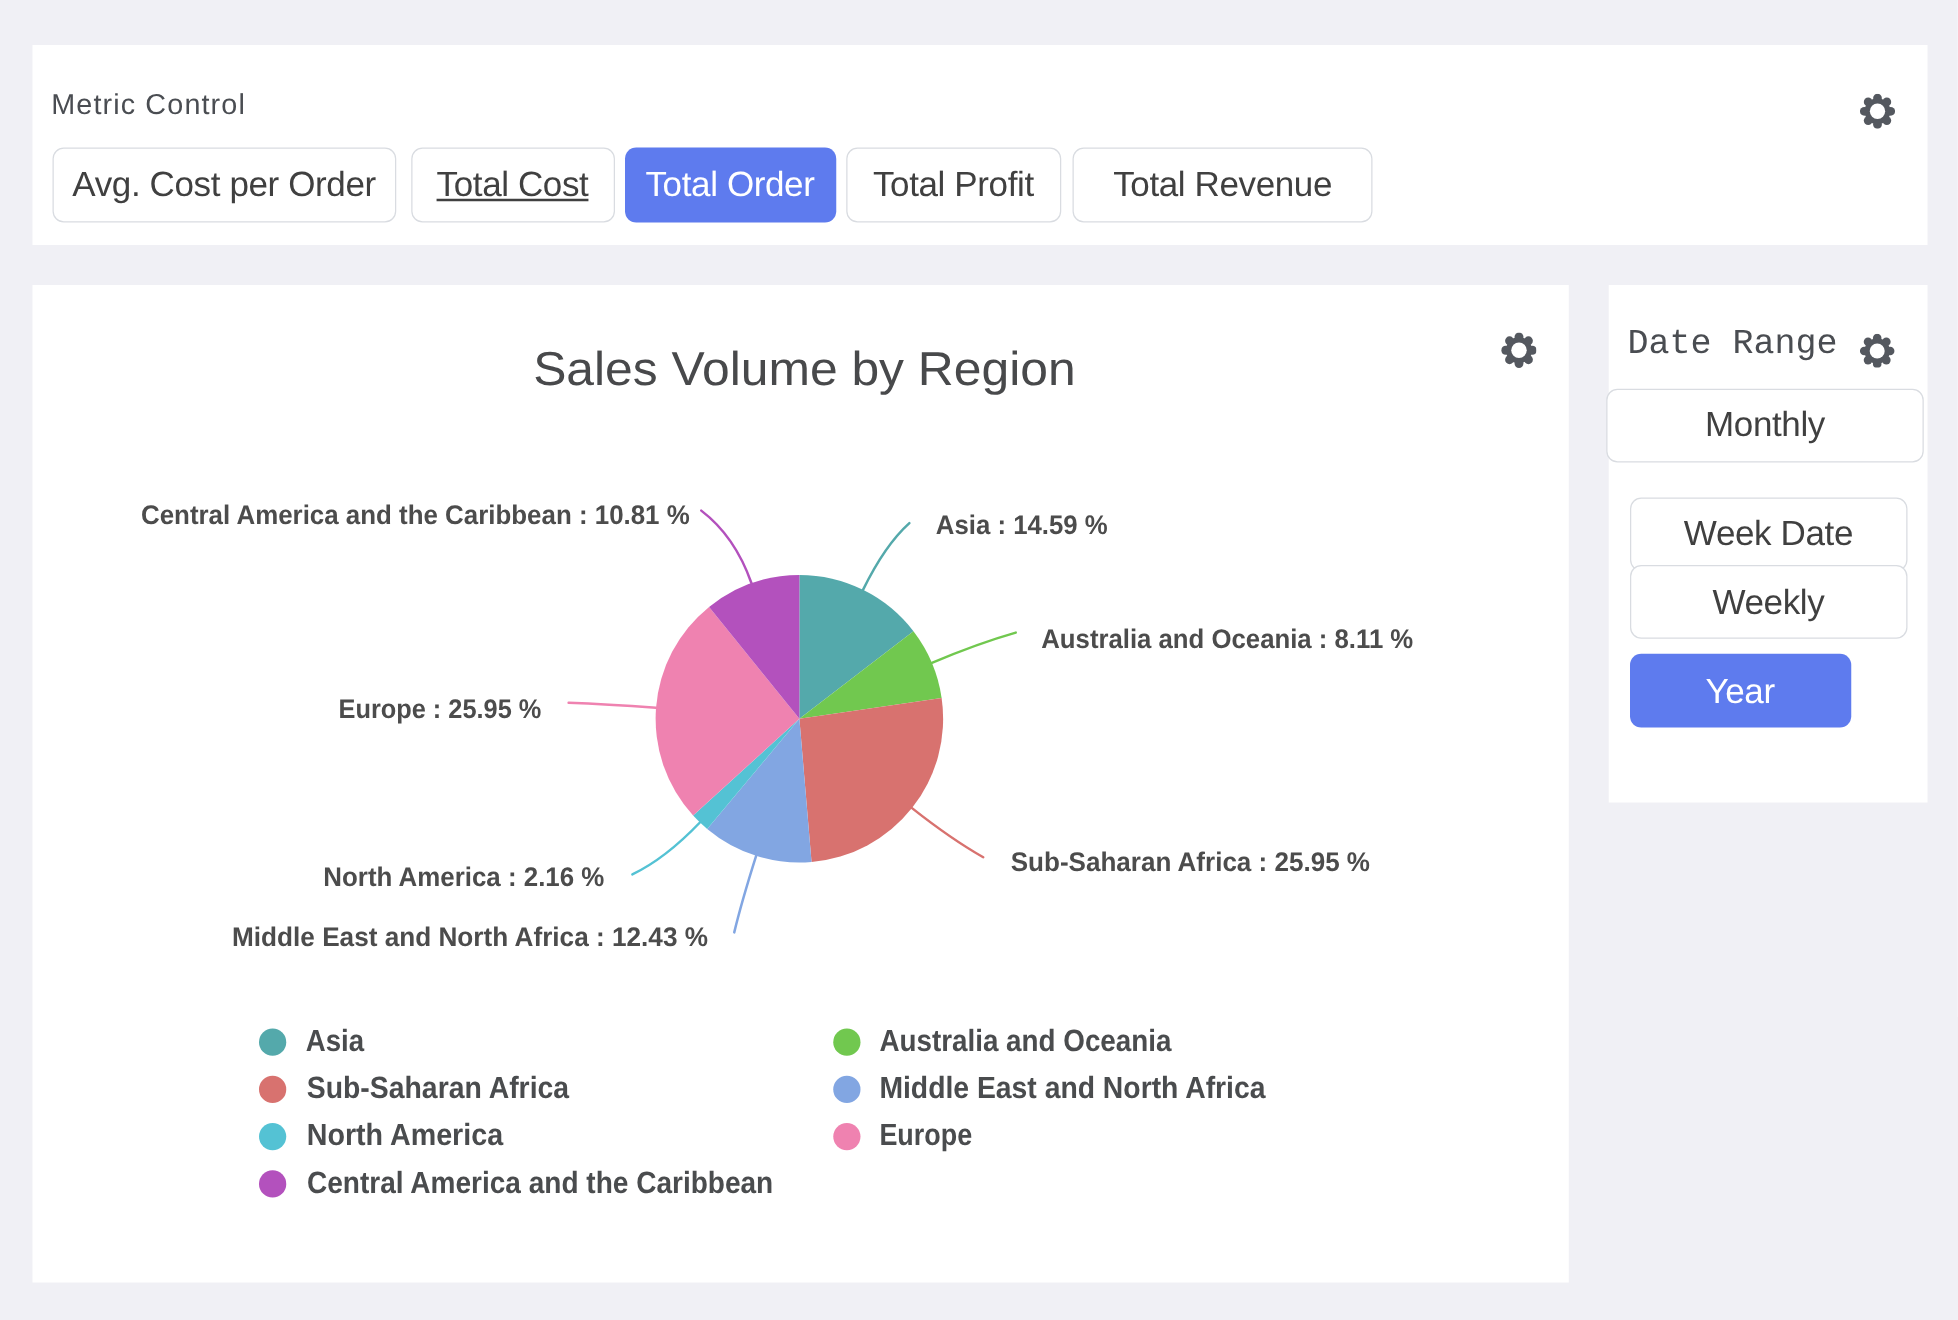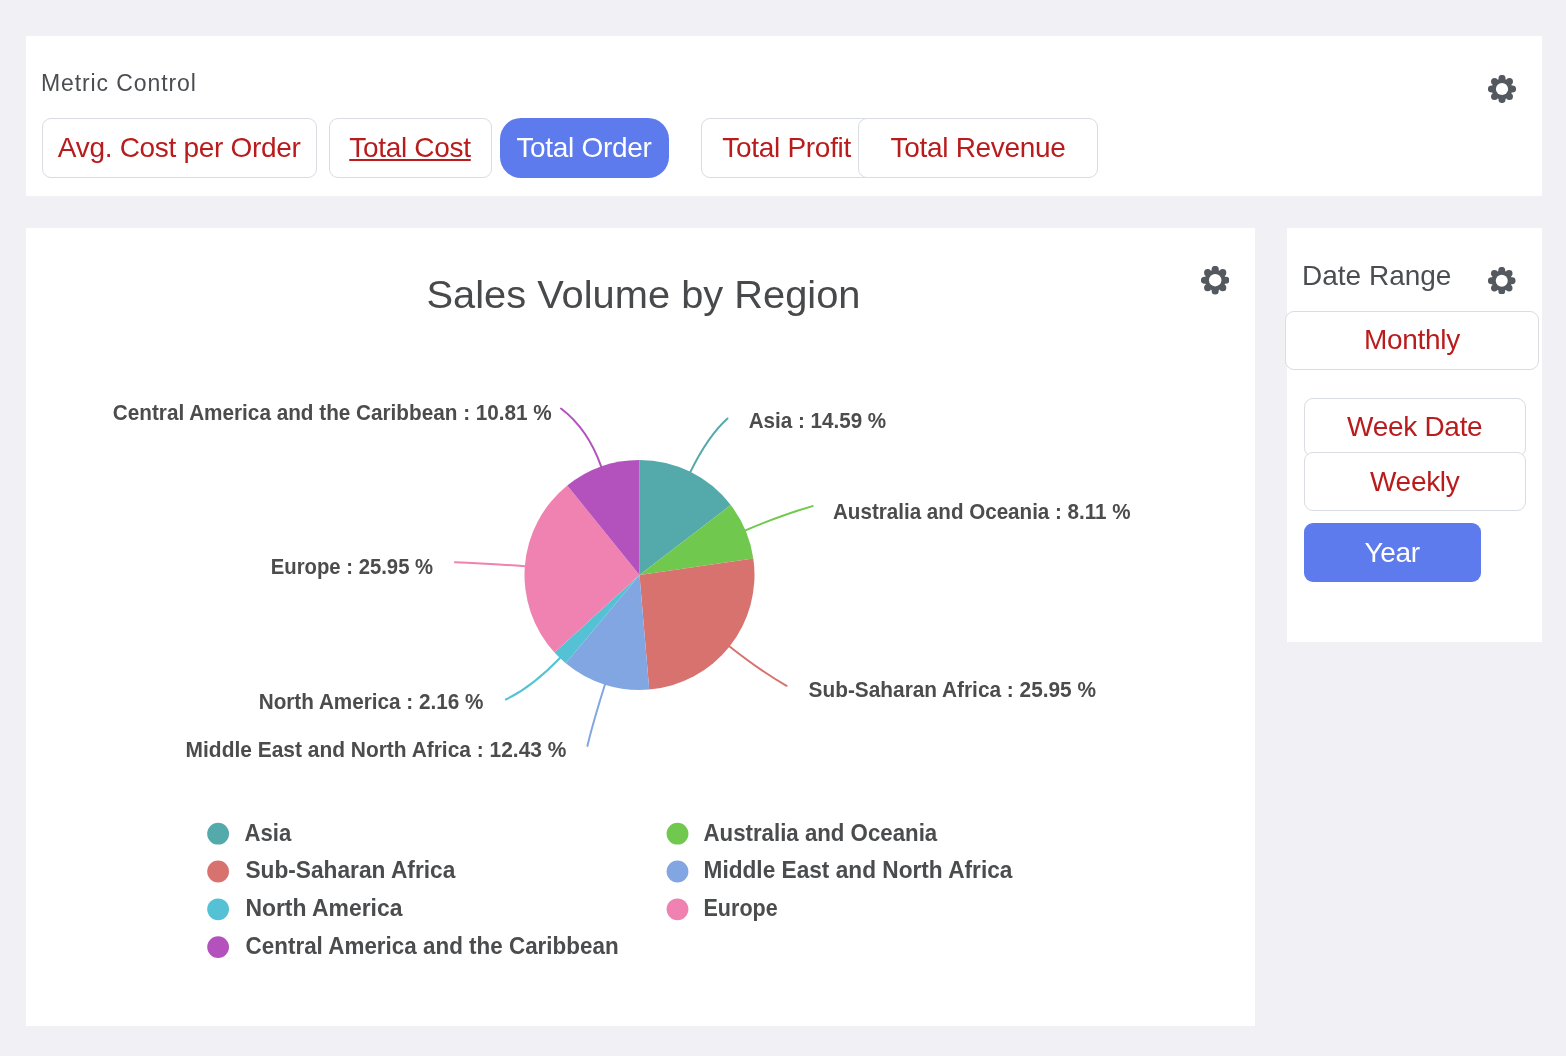--- a/index.html
+++ b/index.html
@@ -1,33 +1,33 @@
 <!DOCTYPE html>
 <html><head>
 <meta charset="utf-8">
 <style>
   html,body{margin:0;padding:0;background:#f0f0f5;width:1566px;height:1056px;overflow:hidden;}
   *{box-sizing:border-box;font-family:"Liberation Sans", sans-serif;}
   .card{position:absolute;background:#fff;}
   .btn{position:absolute;display:flex;align-items:center;justify-content:center;
        background:#fff;border:1px solid #d9dce1;border-radius:9px;
-       font-size:28px;color:#b91c1c;letter-spacing:-0.3px;}
+       font-size:28px;color:#404040;letter-spacing:-0.3px;}
   .btn.sel{background:#5e7bee;border:none;color:#fff;}
   .gear{position:absolute;}
 </style>
 </head>
 <body>
 
 <div class="card" style="left:26px;top:36px;width:1516px;height:160px;"></div>
 <div style="position:absolute;left:41px;top:71.8px;font-size:23px;line-height:1;color:#4a4d52;letter-spacing:0.9px;">Metric Control</div>
 
 <div class="btn" style="left:41.5px;top:117.7px;width:275.5px;height:60px;">Avg. Cost per Order</div>
 <div class="btn" style="left:328.5px;top:117.7px;width:163px;height:60px;text-decoration:underline;">Total Cost</div>
-<div class="btn sel" style="left:499.5px;top:117.7px;width:169px;height:60px;border-radius:21px;">Total Order</div>
-<div class="btn" style="left:676.7px;top:117.7px;width:172px;height:60px;margin-left:24px;">Total Profit</div>
+<div class="btn sel" style="left:499.5px;top:117.7px;width:169px;height:60px;">Total Order</div>
+<div class="btn" style="left:676.7px;top:117.7px;width:172px;height:60px;">Total Profit</div>
 <div class="btn" style="left:858.1px;top:117.7px;width:240px;height:60px;">Total Revenue</div>
 
 <svg class="gear" style="left:1487.5px;top:74.5px;" width="28" height="28" viewBox="-14.2 -14.2 28.4 28.4">
  <g fill="#54585f">
   <circle r="10.5"></circle>
   <circle cx="0.00" cy="-10.70" r="3.55"></circle>
   <circle cx="7.57" cy="-7.57" r="3.55"></circle>
   <circle cx="10.70" cy="-0.00" r="3.55"></circle>
   <circle cx="7.57" cy="7.57" r="3.55"></circle>
   <circle cx="0.00" cy="10.70" r="3.55"></circle>
@@ -101,21 +101,21 @@
   <text x="245.4" y="878.4" textLength="209.9" lengthAdjust="spacingAndGlyphs">Sub-Saharan Africa</text>
   <text x="245.4" y="916.2" textLength="157.1" lengthAdjust="spacingAndGlyphs">North America</text>
   <text x="245.6" y="954" textLength="373" lengthAdjust="spacingAndGlyphs">Central America and the Caribbean</text>
   <text x="703.5" y="840.6" textLength="233.7" lengthAdjust="spacingAndGlyphs">Australia and Oceania</text>
   <text x="703.5" y="878.4" textLength="308.9" lengthAdjust="spacingAndGlyphs">Middle East and North Africa</text>
   <text x="703.5" y="916.2" textLength="74.2" lengthAdjust="spacingAndGlyphs">Europe</text>
   </g>
 </svg>
 
 <div class="card" style="left:1287px;top:228px;width:255px;height:414px;"></div>
-<div style="position:absolute;left:1302px;top:262px;font-size:28px;line-height:1;color:#4a4d52;">Date Range</div>
+<div style="position:absolute;left:1302px;top:262px;font-size:28px;line-height:1;color:#4a4d52;font-family:Liberation Mono, monospace;">Date Range</div>
 
 <svg class="gear" style="left:1488px;top:266.5px;" width="27.5" height="27.5" viewBox="-14.2 -14.2 28.4 28.4">
  <g fill="#54585f">
   <circle r="10.5"></circle>
   <circle cx="0.00" cy="-10.70" r="3.55"></circle>
   <circle cx="7.57" cy="-7.57" r="3.55"></circle>
   <circle cx="10.70" cy="-0.00" r="3.55"></circle>
   <circle cx="7.57" cy="7.57" r="3.55"></circle>
   <circle cx="0.00" cy="10.70" r="3.55"></circle>
   <circle cx="-7.57" cy="7.57" r="3.55"></circle>

